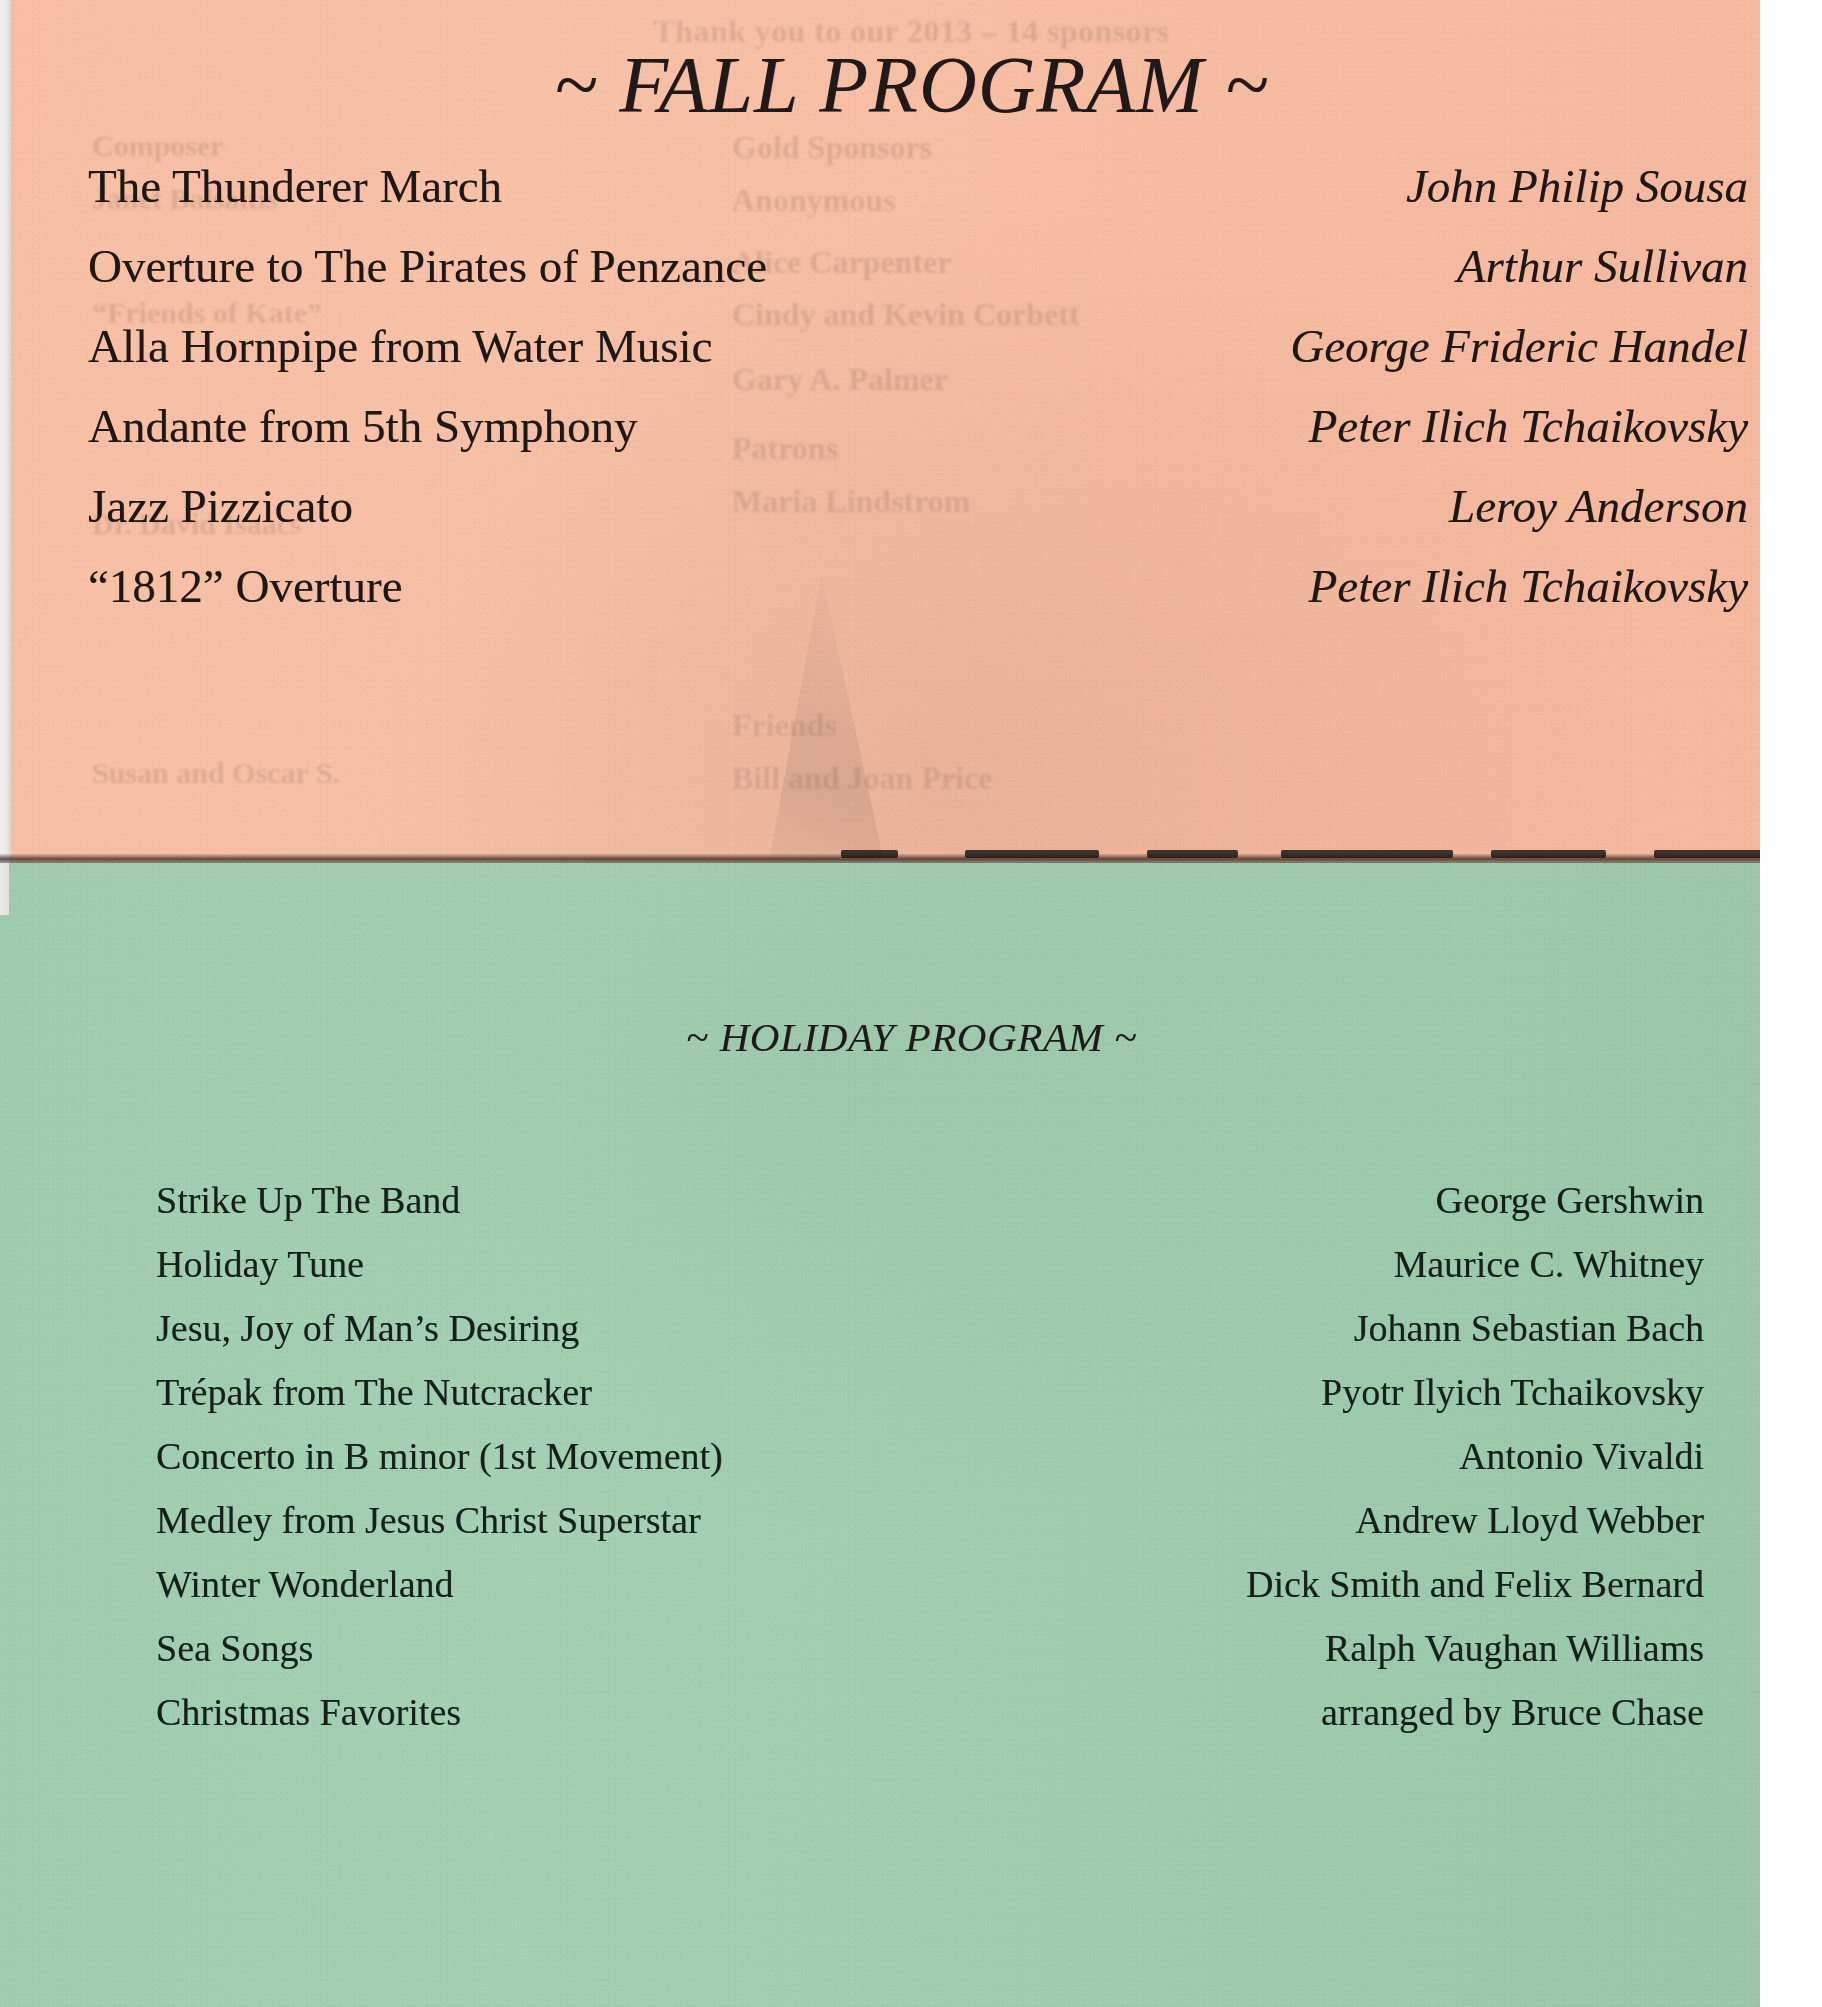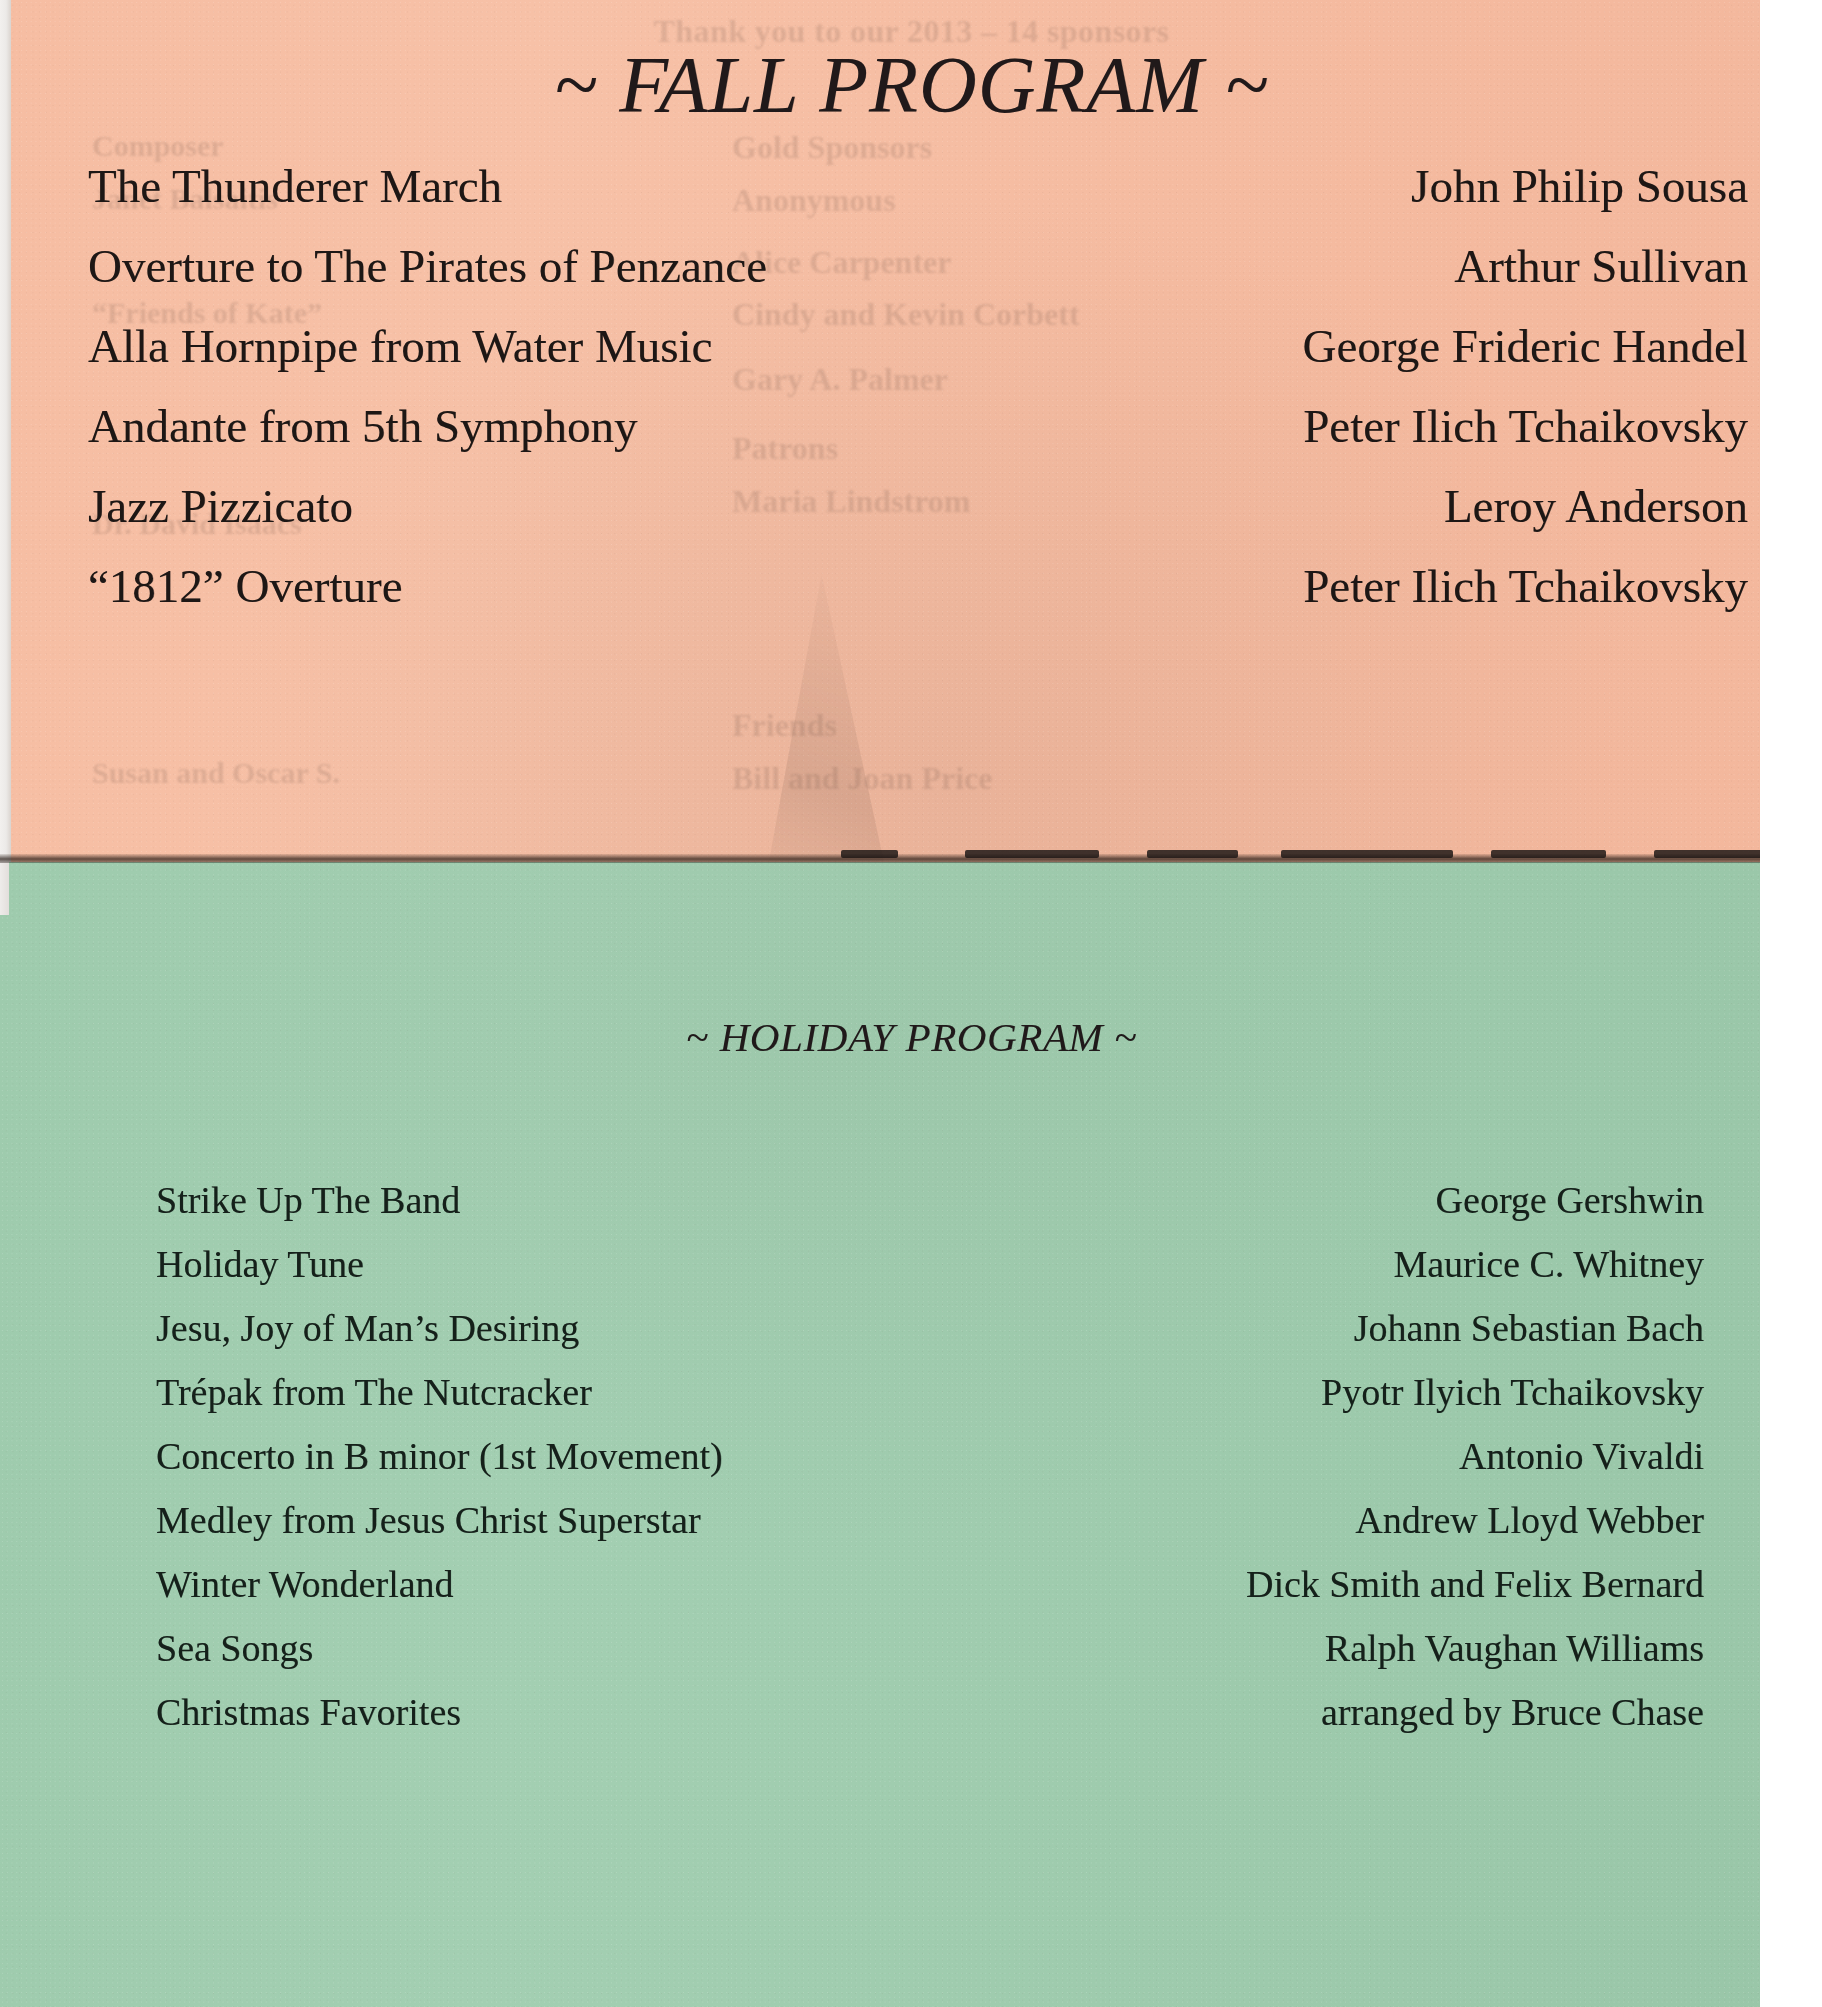--- a/index.html
+++ b/index.html
@@ -152,20 +152,21 @@
   #fall-list .row {
     height: 80px;
     padding: 0 75px 0 88px;
     font-size: 47px;
     color: #1d1715;
   }
   #fall-list .piece {
     text-shadow: 0.3px 0.3px 0.5px rgba(40,28,24,0.4);
   }
   #fall-list .composer {
+    font-style: italic;
     text-shadow: 0.3px 0.3px 0.5px rgba(40,28,24,0.4);
   }
 
   #holiday-list .row {
     height: 64px;
     padding: 0 119px 0 156px;
     font-size: 38px;
     color: #15201a;
   }
   #holiday-list .piece,

